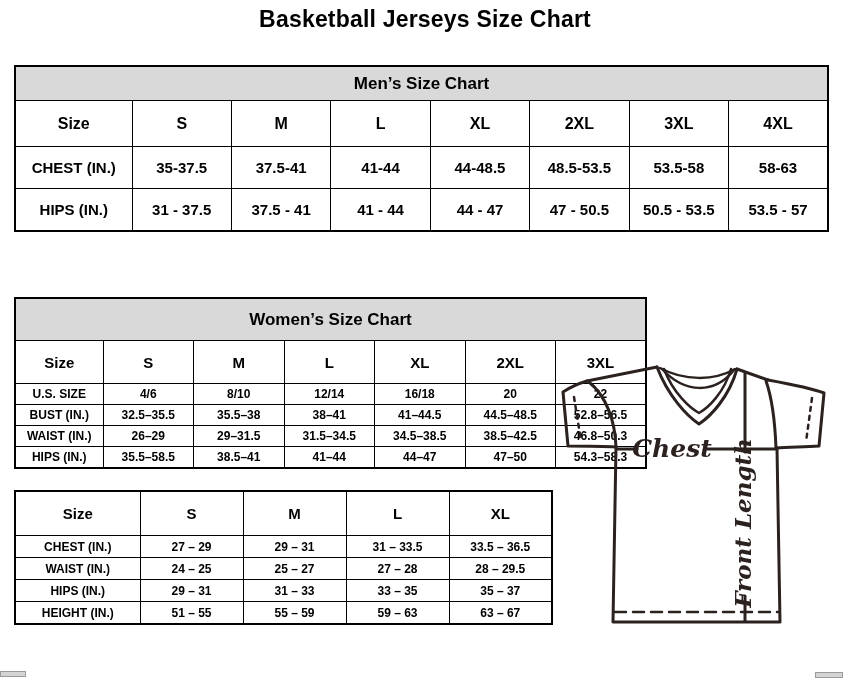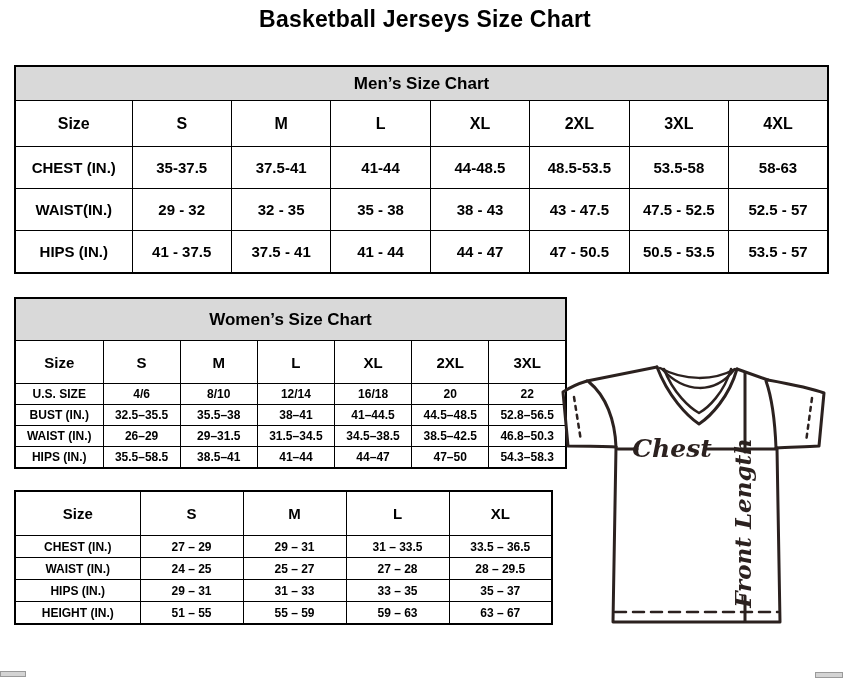--- a/index.html
+++ b/index.html
@@ -23,21 +23,21 @@
   .tbl-title{
     background:#d9d9d9;font-size:17px;font-weight:bold;
   }
   
   #mens-table{left:14px;top:65px;width:815px;}
   #mens-table .tbl-title{height:33px;}
   #mens-table .size-row th{height:45px;font-size:16px;}
   #mens-table .data-row td{height:41px;font-size:15px;}
   #mens-table .row-label{font-size:15px;}
   
-  #womens-table{left:14px;top:297px;width:553px;}
+  #womens-table{left:14px;top:297px;width:633px;}
   #womens-table .tbl-title{height:41px;}
   #womens-table .size-row th{height:42px;font-size:15px;}
   #womens-table .data-row td{height:20px;font-size:12px;}
   #womens-table .row-label{font-size:11px;}
   
   #youth-table{left:14px;top:490px;width:539px;}
   #youth-table .tbl-title{height:41px;}
   #youth-table .size-row th{height:43px;font-size:15px;}
   #youth-table .data-row td{height:21px;font-size:12px;}
   #youth-table .row-label{font-size:11px;}
@@ -89,32 +89,22 @@
     <td class="row-label">CHEST (IN.)</td>
     <td>35-37.5</td>
     <td>37.5-41</td>
     <td>41-44</td>
     <td>44-48.5</td>
     <td>48.5-53.5</td>
     <td>53.5-58</td>
     <td>58-63</td>
   </tr>
   <tr class="data-row">
-    <td class="row-label">WAIST(IN.)</td>
-    <td>29 - 32</td>
-    <td>32 - 35</td>
-    <td>35 - 38</td>
-    <td>38 - 43</td>
-    <td>43 - 47.5</td>
-    <td>47.5 - 52.5</td>
-    <td>52.5 - 57</td>
-  </tr>
-  <tr class="data-row">
     <td class="row-label">HIPS (IN.)</td>
-    <td>41 - 37.5</td>
+    <td>31 - 37.5</td>
     <td>37.5 - 41</td>
     <td>41 - 44</td>
     <td>44 - 47</td>
     <td>47 - 50.5</td>
     <td>50.5 - 53.5</td>
     <td>53.5 - 57</td>
   </tr>
 </tbody>
   </table>
 

